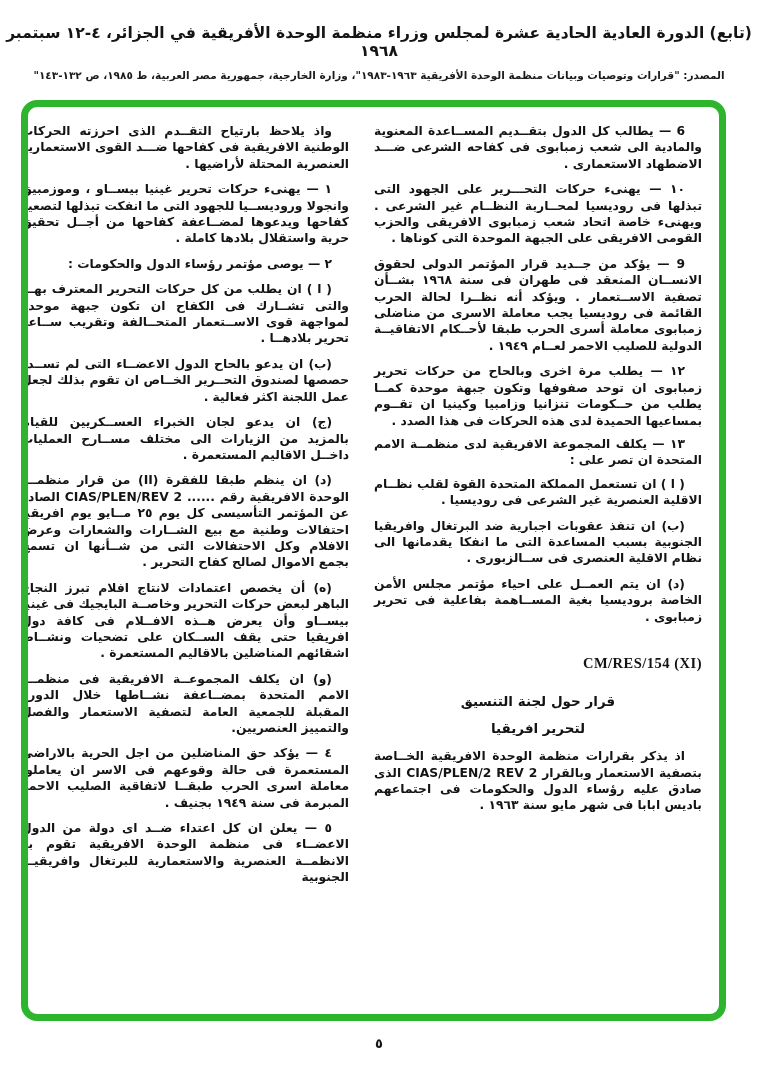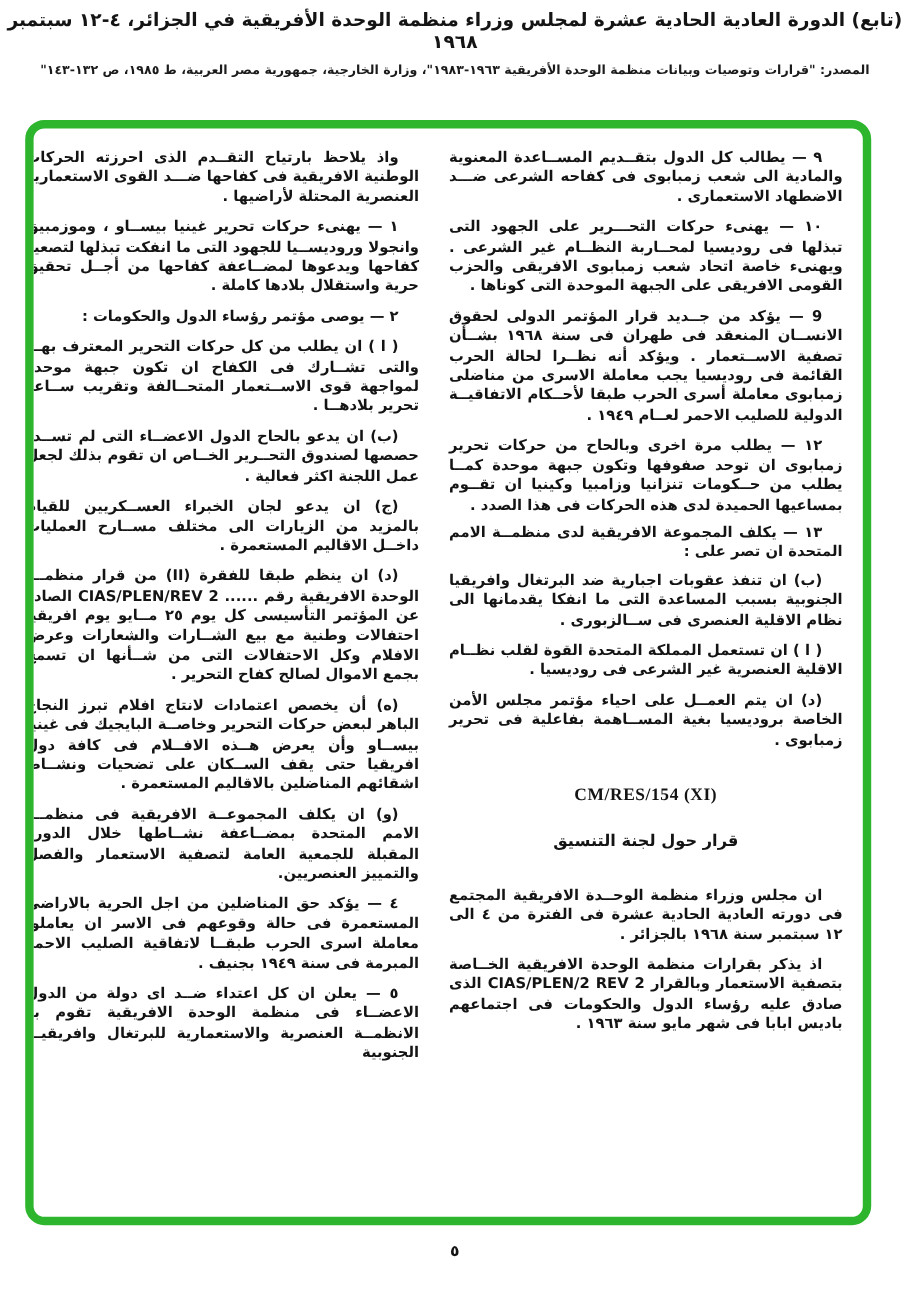--- a/index.html
+++ b/index.html
@@ -7,21 +7,21 @@
     position:relative;
     width:758px;height:1078px;
     background:#ffffff;
     font-family:"DejaVu Sans",sans-serif;
     color:#141414;
     overflow:hidden;
   }
   
   .header{direction:rtl;text-align:center;}
   .header-line1{
-    padding-top:8px;
+    padding-top:24px;
     font-size:15.5px;font-weight:bold;letter-spacing:0;
   }
   .header-line2{
     margin-top:9px;
     font-size:10.5px;font-weight:bold;color:#1b1b1b;
   }
   
   .frame{
     position:absolute;left:21px;top:100px;
     width:705px;height:921px;
@@ -44,32 +44,32 @@
     direction:rtl;
     text-align:justify;
     font-size:12.3px;
     line-height:16.4px;
     font-weight:bold;
   }
   .col p{margin:0 0 9px 0;text-indent:17px;}
   .col p.tight{margin-bottom:7px;}
   
   .res-ref{
-    direction:ltr;text-align:center;
+    direction:ltr;text-align:right;
     font-family:"Liberation Serif","DejaVu Serif",serif;
     font-size:14.5px;font-weight:bold;
     margin:30px 0 22px 0;
     letter-spacing:0.5px;
   }
   .res-title{
     text-align:center;font-weight:bold;
     font-size:13.5px;
     margin:0 0 12px 0;text-indent:0;
   }
-  .res-title.first{margin-bottom:28px;}
+  .res-title.first{margin-bottom:10px;}
   
   .footer{
     position:absolute;left:0;top:1036px;width:100%;
     text-align:center;
     font-size:13px;font-weight:bold;direction:rtl;
   }
 </style>
 </head>
 <body>
 
@@ -77,31 +77,31 @@
 
   <div class="header">
     <div class="header-line1">(تابع) الدورة العادية الحادية عشرة لمجلس وزراء منظمة الوحدة الأفريقية في الجزائر، ٤-١٢ سبتمبر ١٩٦٨</div>
     <div class="header-line2">المصدر: "قرارات وتوصيات وبيانات منظمة الوحدة الأفريقية ١٩٦٣-١٩٨٣"، وزارة الخارجية، جمهورية مصر العربية، ط ١٩٨٥، ص ١٣٢-١٤٣"</div>
   </div>
 
   <div class="frame">
     <div class="cols">
 
       <div class="col">
-        <p>٩ — يطالب كل الدول بتقــديم المســاعدة المعنوية والمادية الى شعب زمبابوى فى كفاحه الشرعى ضـــد الاضطهاد الاستعمارى .</p>
+        <p>6 — يطالب كل الدول بتقــديم المســاعدة المعنوية والمادية الى شعب زمبابوى فى كفاحه الشرعى ضـــد الاضطهاد الاستعمارى .</p>
         <p>١٠ — يهنىء حركات التحـــرير على الجهود التى تبذلها فى روديسيا لمحــاربة النظــام غير الشرعى . ويهنىء خاصة اتحاد شعب زمبابوى الافريقى والحزب القومى الافريقى على الجبهة الموحدة التى كوناها .</p>
         <p>9 — يؤكد من جــديد قرار المؤتمر الدولى لحقوق الانســان المنعقد فى طهران فى سنة ١٩٦٨ بشــأن تصفية الاســتعمار . ويؤكد أنه نظــرا لحالة الحرب القائمة فى روديسيا يجب معاملة الاسرى من مناضلى زمبابوى معاملة أسرى الحرب طبقا لأحــكام الاتفاقيــة الدولية للصليب الاحمر لعــام ١٩٤٩ .</p>
         <p class="tight">١٢ — يطلب مرة اخرى وبالحاح من حركات تحرير زمبابوى ان توحد صفوفها وتكون جبهة موحدة كمــا يطلب من حــكومات تنزانيا وزامبيا وكينيا ان تقــوم بمساعيها الحميدة لدى هذه الحركات فى هذا الصدد .</p>
         <p class="tight">١٣ — يكلف المجموعة الافريقية لدى منظمــة الامم المتحدة ان تصر على :</p>
+        <p>( ا ) ان تستعمل المملكة المتحدة القوة لقلب نظــام الاقلية العنصرية غير الشرعى فى روديسيا .</p>
         <p>(ب) ان تنفذ عقوبات اجبارية ضد البرتغال وافريقيا الجنوبية بسبب المساعدة التى ما انفكا يقدمانها الى نظام الاقلية العنصرى فى ســالزبورى .</p>
-        <p>( ا ) ان تستعمل المملكة المتحدة القوة لقلب نظــام الاقلية العنصرية غير الشرعى فى روديسيا .</p>
         <p>(د) ان يتم العمــل على احياء مؤتمر مجلس الأمن الخاصة بروديسيا بغية المســاهمة بفاعلية فى تحرير زمبابوى .</p>
         <div class="res-ref">CM/RES/154 (XI)</div>
         <div class="res-title first">قرار حول لجنة التنسيق</div>
-        <p>ان مجلس وزراء منظمة الوحــدة الافريقية المجتمع فى دورته العادية الحادية عشرة فى الفترة من ٤ الى ١٢ سبتمبر سنة ١٩٦٨ بالجزائر .</p>
+        <div class="res-title">لتحرير افريقيا</div>
         <p>اذ يذكر بقرارات منظمة الوحدة الافريقية الخــاصة بتصفية الاستعمار وبالقرار CIAS/PLEN/2 REV 2 الذى صادق عليه رؤساء الدول والحكومات فى اجتماعهم باديس ابابا فى شهر مايو سنة ١٩٦٣ .</p>
       </div>
 
       <div class="col">
         <p>واذ يلاحظ بارتياح التقــدم الذى احرزته الحركات الوطنية الافريقية فى كفاحها ضـــد القوى الاستعمارية العنصرية المحتلة لأراضيها .</p>
         <p>١ — يهنىء حركات تحرير غينيا بيســاو ، وموزمبيق وانجولا وروديســيا للجهود التى ما انفكت تبذلها لتصعيد كفاحها ويدعوها لمضــاعفة كفاحها من أجــل تحقيق حرية واستقلال بلادها كاملة .</p>
         <p>٢ — يوصى مؤتمر رؤساء الدول والحكومات :</p>
         <p>( ا ) ان يطلب من كل حركات التحرير المعترف بهــا والتى تشــارك فى الكفاح ان تكون جبهة موحدة لمواجهة قوى الاســتعمار المتحــالفة وتقريب ســاعة تحرير بلادهــا .</p>
         <p>(ب) ان يدعو بالحاح الدول الاعضــاء التى لم تســدد حصصها لصندوق التحــرير الخــاص ان تقوم بذلك لجعل عمل اللجنة اكثر فعالية .</p>
         <p>(ج) ان يدعو لجان الخبراء العســكريين للقيام بالمزيد من الزيارات الى مختلف مســارح العمليات داخــل الاقاليم المستعمرة .</p>

